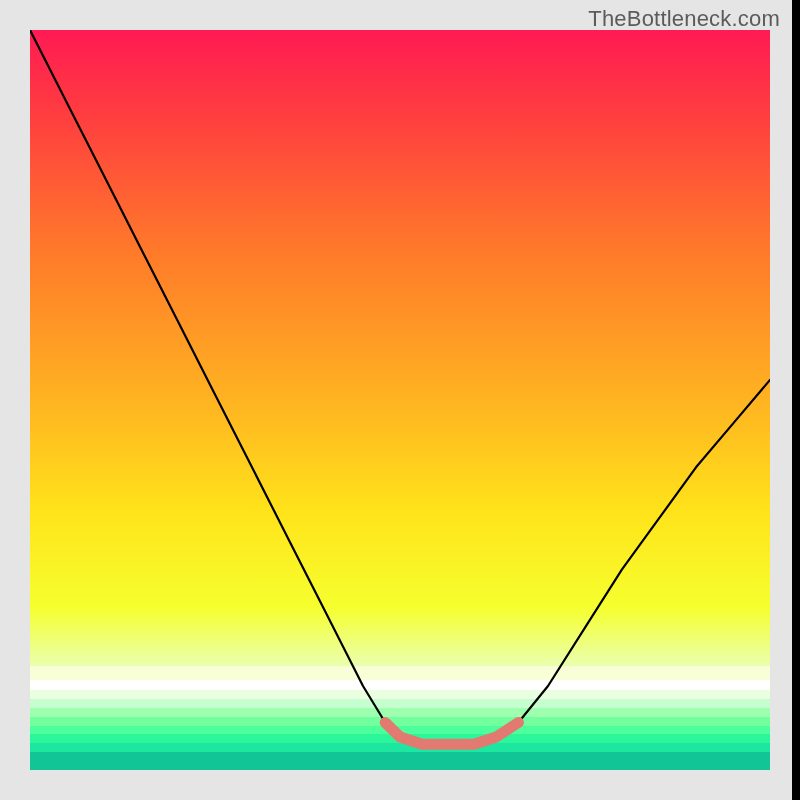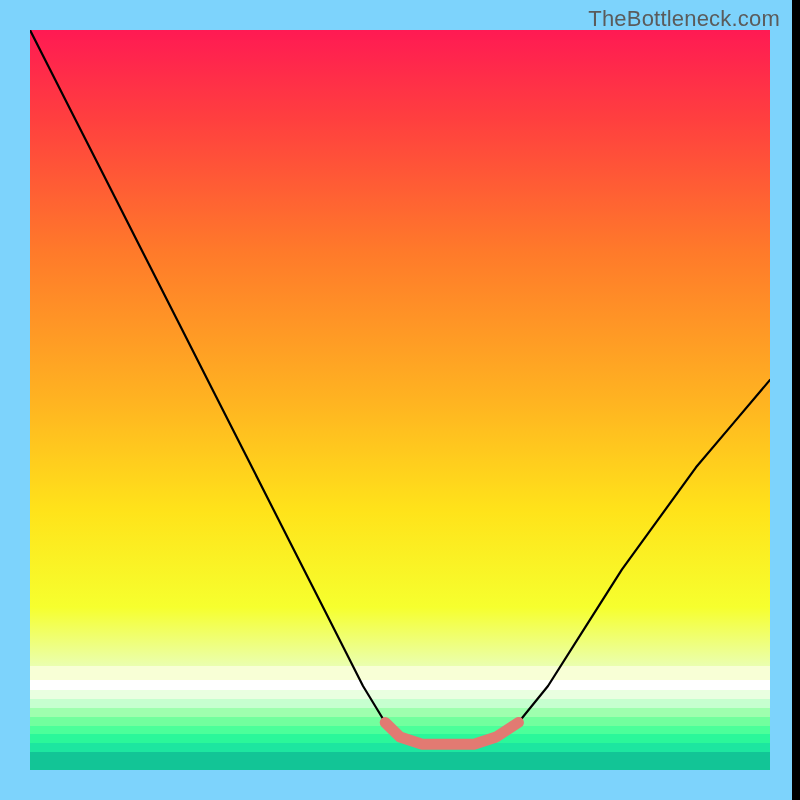--- a/index.html
+++ b/index.html
@@ -8,21 +8,21 @@
     width: 800px;
     height: 800px;
     overflow: hidden;
     background: #000;
     font-family: Arial, Helvetica, sans-serif;
   }
   .frame {
     position: relative;
     width: 792px;
     height: 800px;
-    background: #7dd3fc;
+    background: #e5e5e5;
   }
   .plot-area {
     position: absolute;
     left: 30px;
     top: 30px;
     width: 740px;
     height: 740px;
     overflow: hidden;
   }
   .gradient-bg {

